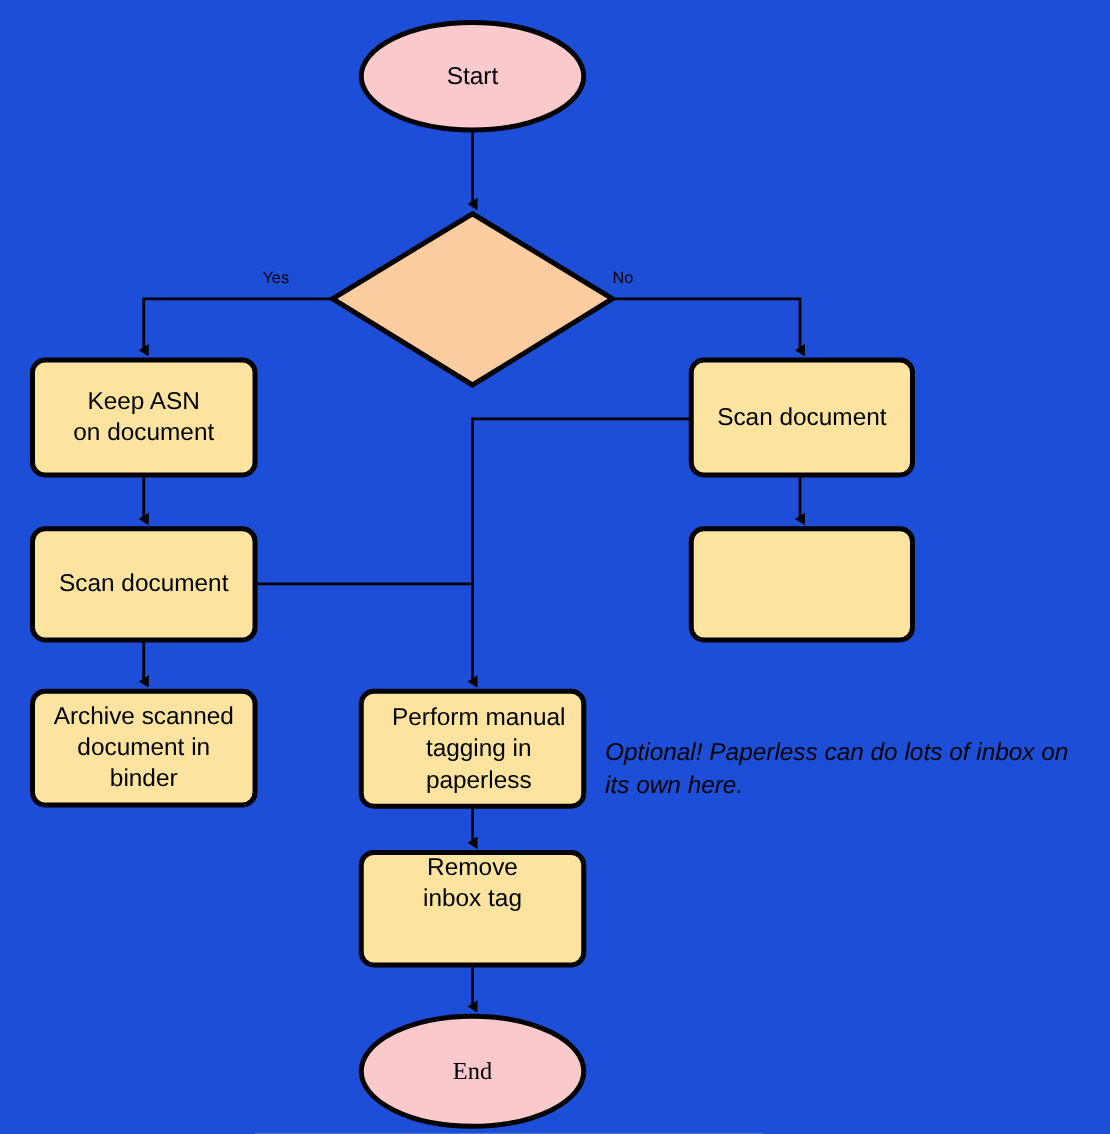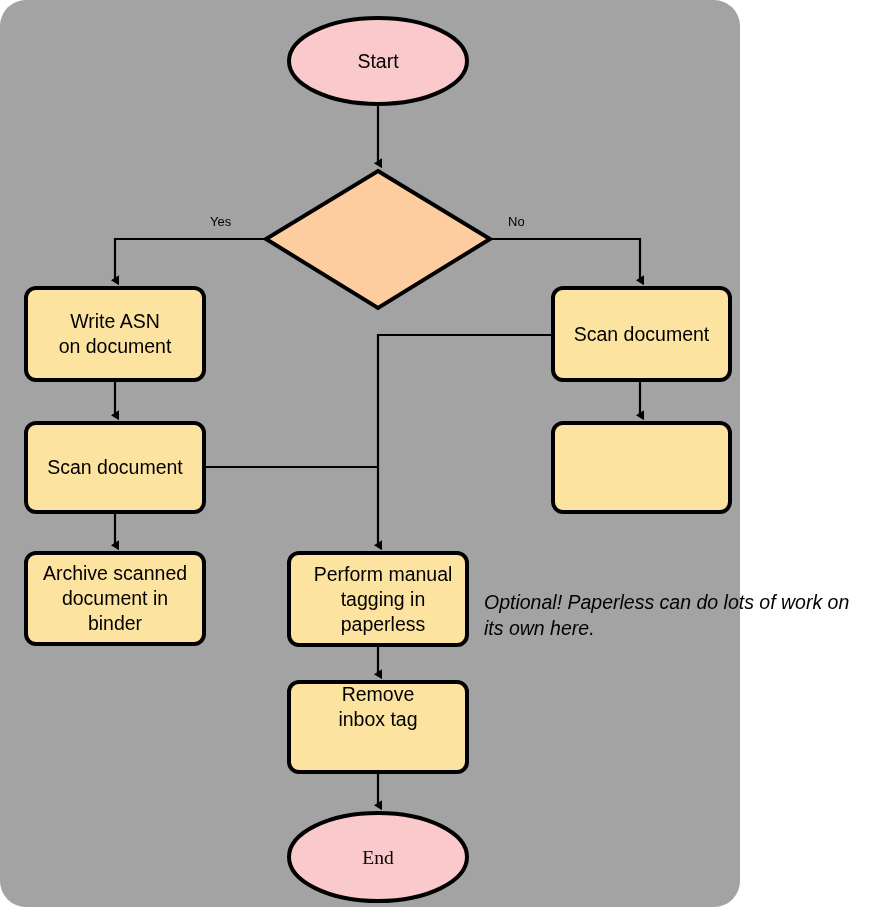--- a/index.html
+++ b/index.html
@@ -10,24 +10,23 @@
   }
   body {
     width: 888px;
     height: 907px;
     font-family: "Liberation Sans", sans-serif;
     color: #000000;
     overflow: hidden;
   }
   #flowchart-root {
     position: relative;
-    width: 740px;
+    width: 888px;
     height: 907px;
-    background: #a3a3a3;
-    border-radius: 26px;
+    background: #1d4ed8;
   }
   #flow-svg {
     position: absolute;
     top: 0;
     left: 0;
     width: 888px;
     height: 907px;
     display: block;
   }
   .node-label {
@@ -113,21 +112,21 @@
     <rect x="289" y="553" width="178" height="92" rx="10" ry="10" fill="#fce3a0" stroke="#000000" stroke-width="4"></rect>
 
     <rect x="289" y="682" width="178" height="90" rx="10" ry="10" fill="#fce3a0" stroke="#000000" stroke-width="4"></rect>
 
     <ellipse cx="378" cy="857" rx="89" ry="44" fill="#f9c9cb" stroke="#000000" stroke-width="4"></ellipse>
   </svg>
 
   <div class="node-label" style="left:289px; top:18px; width:178px; height:86px;">Start</div>
 
 
-  <div class="node-label" style="left:26px; top:288px; width:178px; height:92px;">Write ASN
+  <div class="node-label" style="left:26px; top:288px; width:178px; height:92px;">Keep ASN
 on document</div>
 
   <div class="node-label" style="left:26px; top:423px; width:178px; height:89px;">Scan document</div>
 
   <div class="node-label" style="left:26px; top:553px; width:178px; height:91px;">Archive scanned
 document in
 binder</div>
 
   <div class="node-label" style="left:553px; top:288px; width:177px; height:92px;">Scan document</div>
 
@@ -136,18 +135,18 @@
 tagging in
 paperless</div>
 
   <div class="node-label" style="left:289px; top:662px; width:178px; height:90px;">Remove
 inbox tag</div>
 
   <div class="node-label" style="left:289px; top:814px; width:178px; height:86px;font-family:Liberation Serif, serif;">End</div>
 
   <div class="edge-label" style="left:210px; top:211px;">Yes</div>
 
-  <div class="edge-label" style="left:508px; top:211px;">No</div>
+  <div class="edge-label" style="left:490px; top:211px;">No</div>
 
-  <div class="note-text" style="left:484px; top:589px; width:404px;">Optional! Paperless can do lots of work on
+  <div class="note-text" style="left:484px; top:589px; width:404px;">Optional! Paperless can do lots of inbox on
 its own here.</div>
 
 </div>
 
 </body></html>

